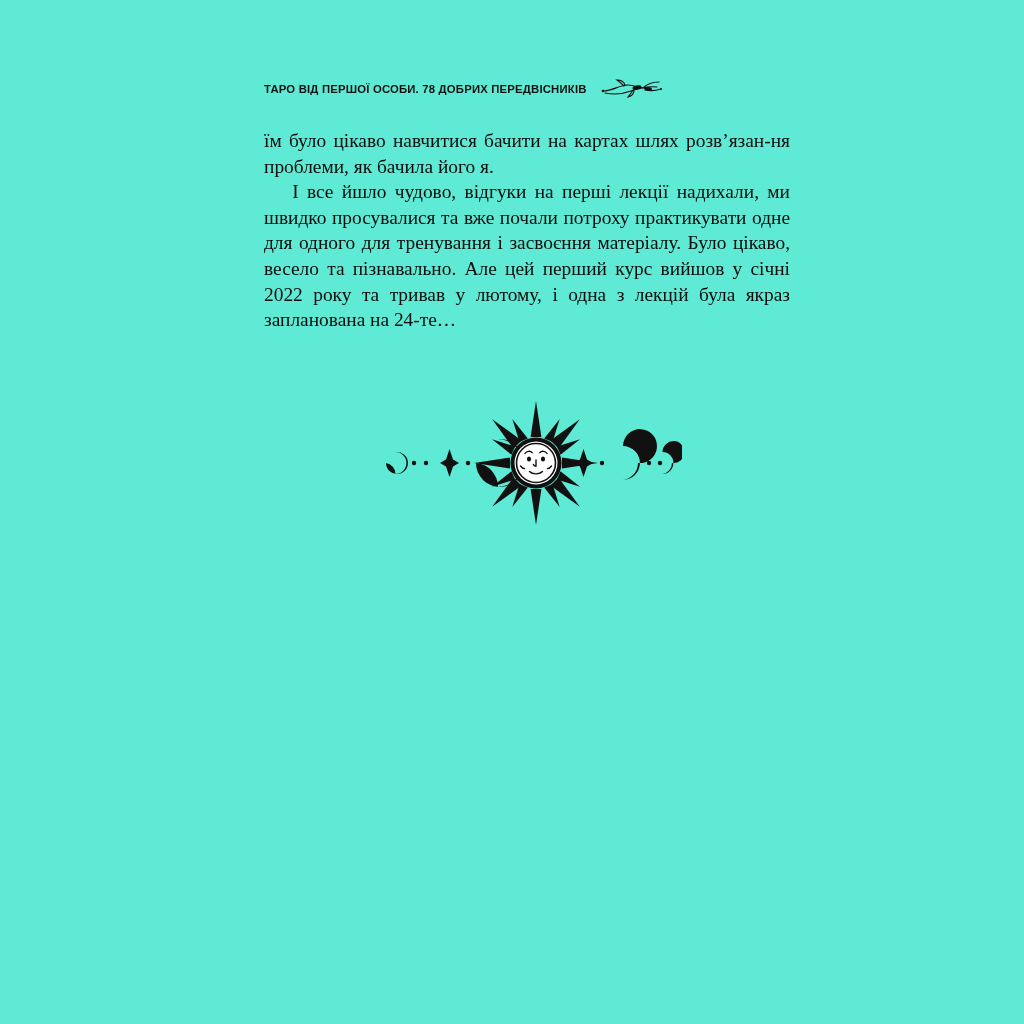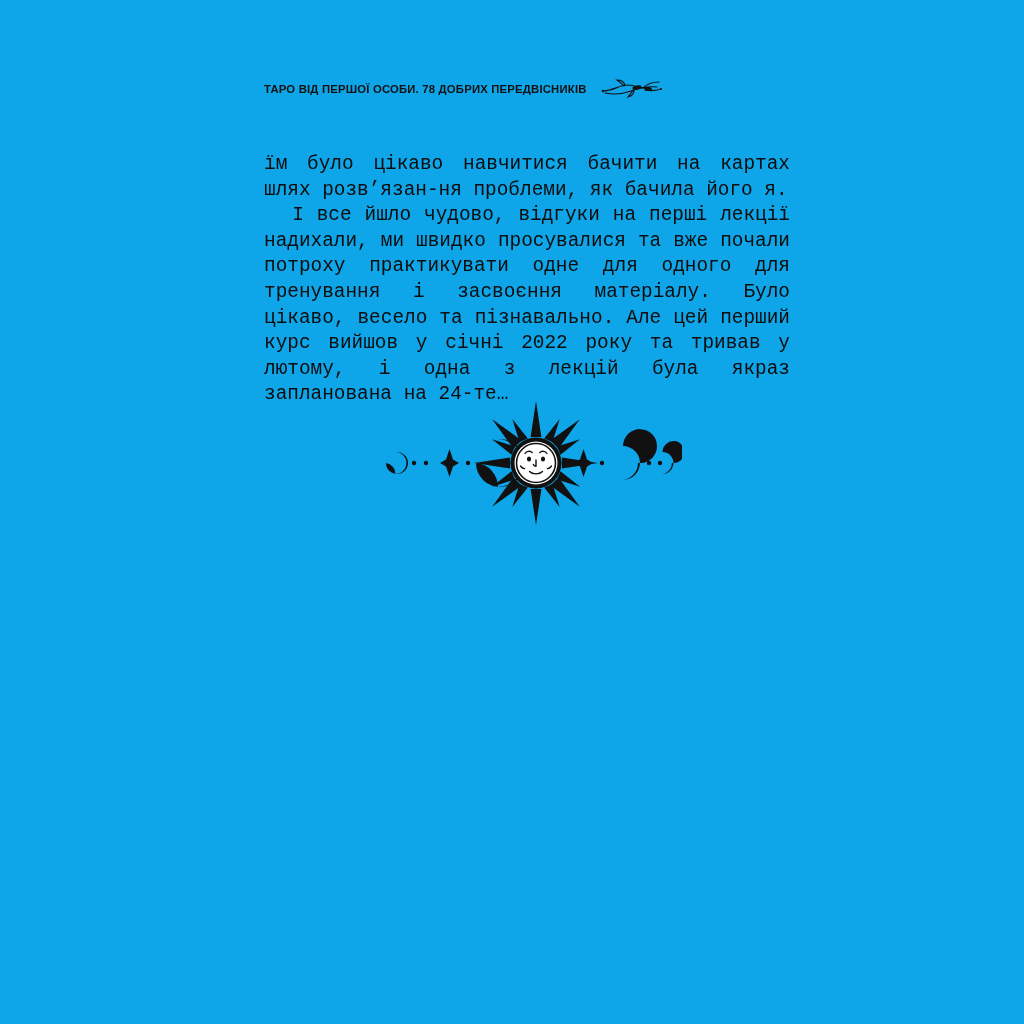--- a/index.html
+++ b/index.html
@@ -12,21 +12,21 @@
     height: 1024px;
     overflow: hidden;
     font-family: "Liberation Serif", serif;
     color: #111111;
   }
 
   .page {
     position: relative;
     width: 1024px;
     height: 1024px;
-    background: #0ea5e9;
+    background: #5eead4;
   }
 
   
   .running-head {
     position: absolute;
     left: 264px;
     top: 78px;
     width: 528px;
     display: flex;
     align-items: center;
@@ -45,28 +45,27 @@
     display: block;
     line-height: 0;
   }
 
   
   .body-text {
     position: absolute;
     left: 264px;
     top: 128px;
     width: 526px;
-    font-family: Liberation Mono, monospace;
+    font-family: Liberation Serif, serif;
     font-size: 19.4px;
     line-height: 25.6px;
     color: #0d0d0d;
     text-align: justify;
     text-justify: inter-word;
     hyphens: manual;
-    margin-top: 24px;
   }
   .body-text p {
     margin: 0;
   }
   .body-text p.indent {
     text-indent: 1.45em;
   }
 
   
   .ornament {

